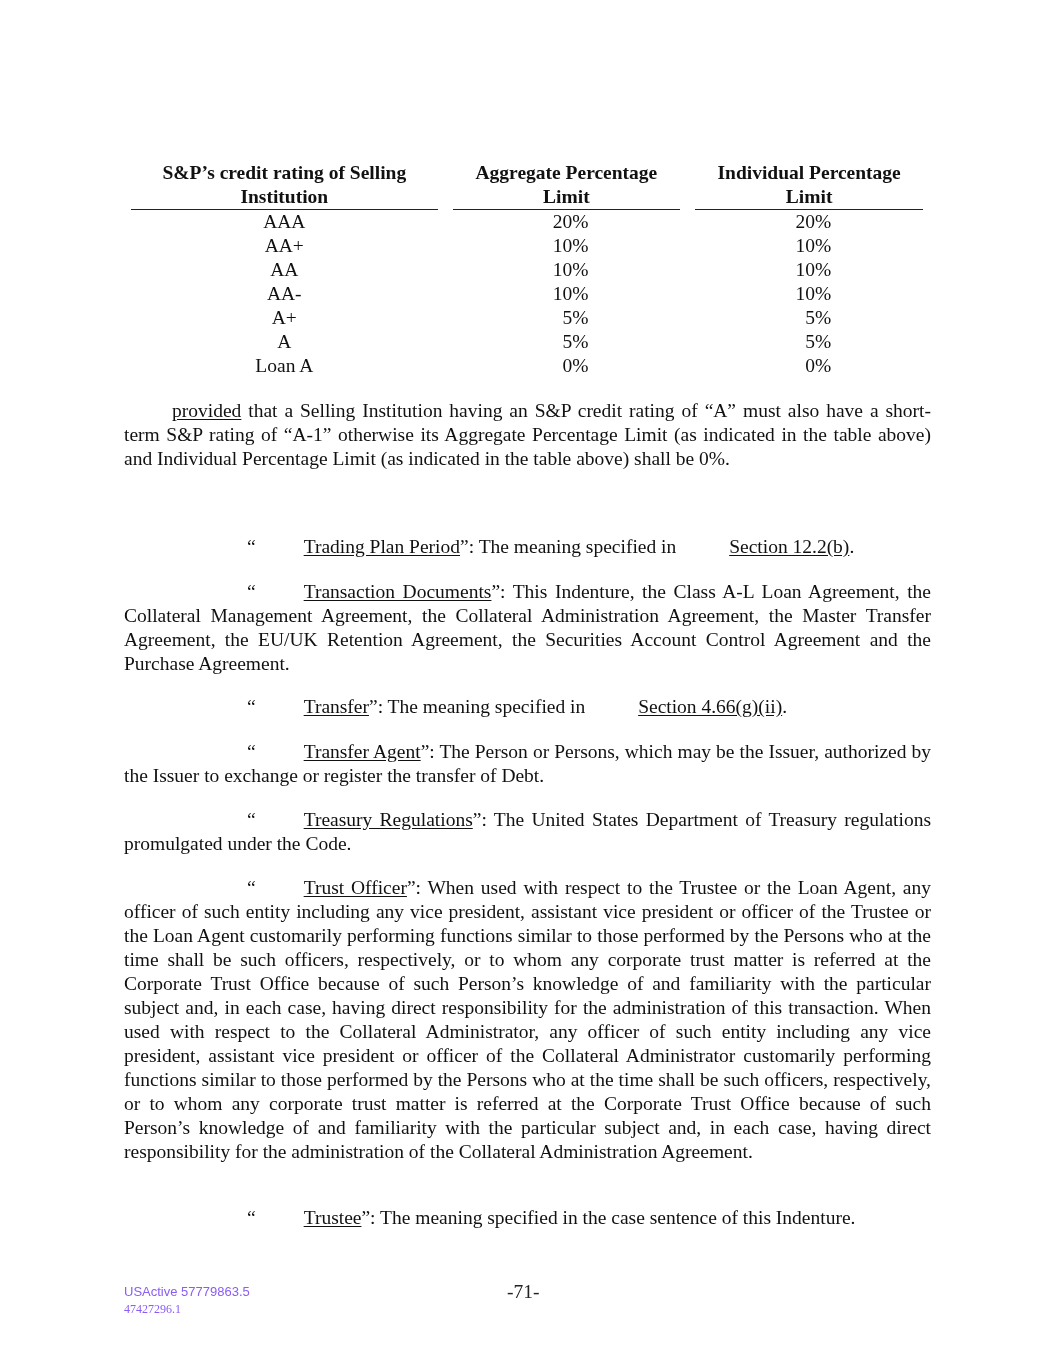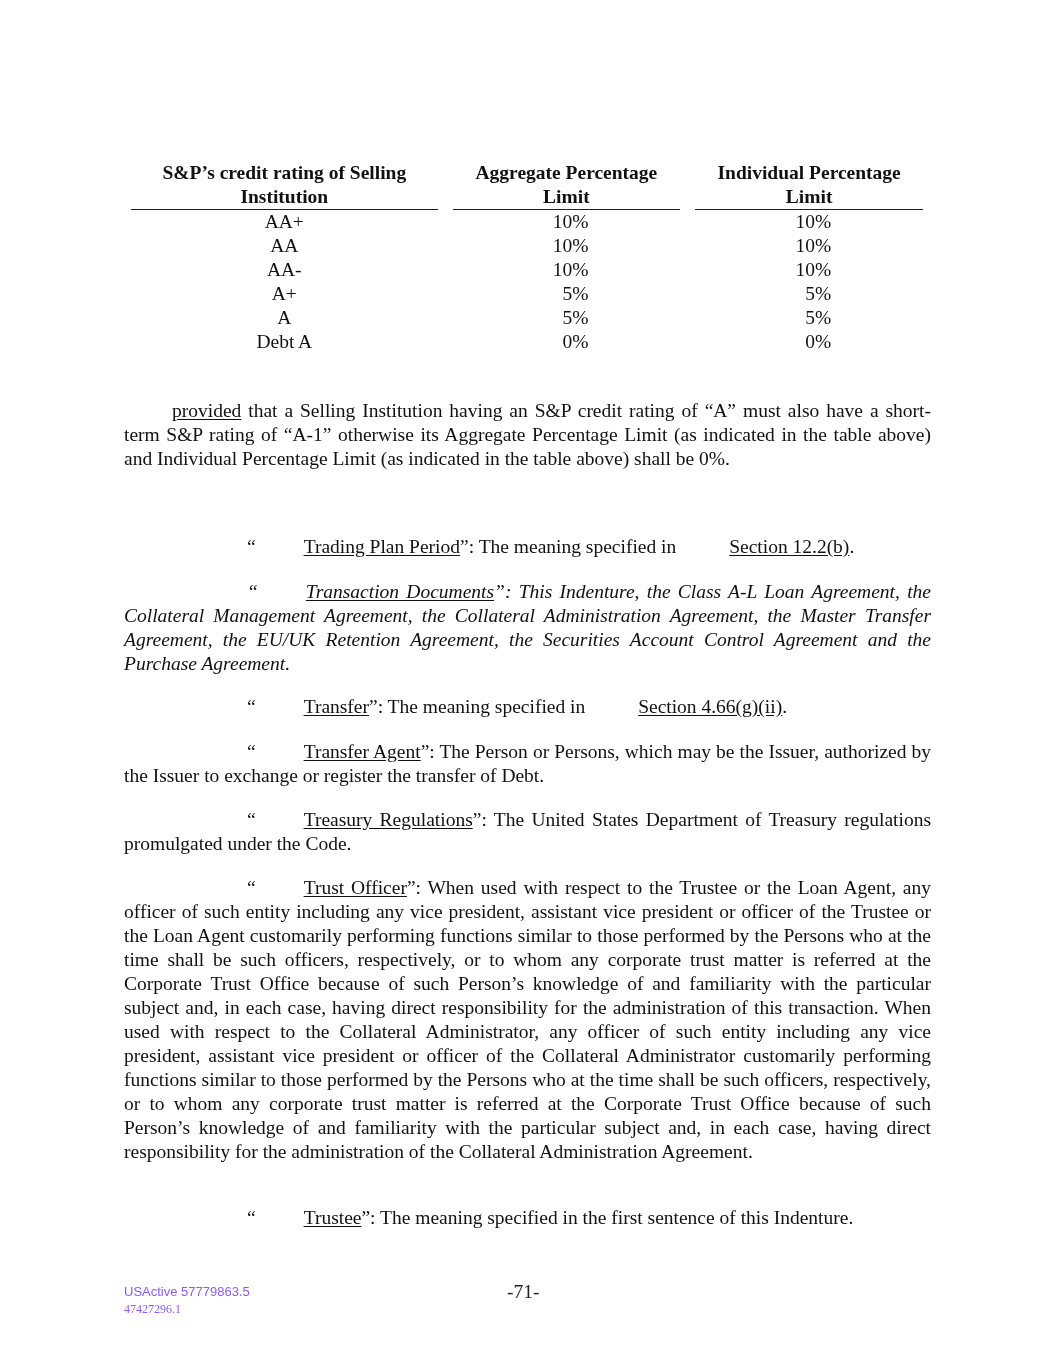--- a/index.html
+++ b/index.html
@@ -71,20 +71,27 @@
         </th>
         <th class="gap"></th>
         <th class="c3">
           <span>Individual Percentage</span><br>
           <span>Limit</span>
         </th>
       </tr>
     </thead>
     <tbody>
       <tr>
+        <td>AAA</td>
+          <td class="gap"></td>
+        <td class="pct"><span class="pct-inner">20%</span></td>
+          <td class="gap"></td>
+        <td class="pct"><span class="pct-inner">20%</span></td>
+      </tr>
+      <tr>
         <td>AA+</td>
           <td class="gap"></td>
         <td class="pct"><span class="pct-inner">10%</span></td>
           <td class="gap"></td>
         <td class="pct"><span class="pct-inner">10%</span></td>
       </tr>
       <tr>
         <td>AA</td>
           <td class="gap"></td>
         <td class="pct"><span class="pct-inner">10%</span></td>
@@ -106,45 +113,45 @@
         <td class="pct"><span class="pct-inner">5%</span></td>
       </tr>
       <tr>
         <td>A</td>
           <td class="gap"></td>
         <td class="pct"><span class="pct-inner">5%</span></td>
           <td class="gap"></td>
         <td class="pct"><span class="pct-inner">5%</span></td>
       </tr>
       <tr>
-        <td>Debt A</td>
+        <td>Loan A</td>
           <td class="gap"></td>
         <td class="pct"><span class="pct-inner">0%</span></td>
           <td class="gap"></td>
         <td class="pct"><span class="pct-inner">0%</span></td>
       </tr>
     </tbody>
   </table>
 
   <p class="para" style="top:383px;"><span class="u">provided</span><span> that a Selling Institution having an S&amp;P credit rating of “A” must also have a short-term S&amp;P rating of “A-1” otherwise its Aggregate Percentage Limit (as indicated in the table above) and Individual Percentage Limit (as indicated in the table above) shall be 0%.</span></p>
 
 
   <p class="para indent" style="top:519px;"><span>“</span><span class="u">Trading Plan Period</span><span>”</span><span>:  The meaning specified in </span><span class="u">Section 12.2(b)</span><span>.</span></p>
 
-  <p class="para indent" style="top:564px;font-style:italic;"><span>“</span><span class="u">Transaction Documents</span><span>”</span><span>:  This Indenture, the Class A-L Loan Agreement, the Collateral Management Agreement, the Collateral Administration Agreement, the Master Transfer Agreement, the EU/UK Retention Agreement, the Securities Account Control Agreement and the Purchase Agreement.</span></p>
+  <p class="para indent" style="top:564px;"><span>“</span><span class="u">Transaction Documents</span><span>”</span><span>:  This Indenture, the Class A-L Loan Agreement, the Collateral Management Agreement, the Collateral Administration Agreement, the Master Transfer Agreement, the EU/UK Retention Agreement, the Securities Account Control Agreement and the Purchase Agreement.</span></p>
 
   <p class="para indent" style="top:679px;"><span>“</span><span class="u">Transfer</span><span>”</span><span>:  The meaning specified in </span><span class="u">Section 4.66(g)(ii)</span><span>.</span></p>
 
   <p class="para indent" style="top:724px;"><span>“</span><span class="u">Transfer Agent</span><span>”</span><span>:  The Person or Persons, which may be the Issuer, authorized by the Issuer to exchange or register the transfer of Debt.</span></p>
 
   <p class="para indent" style="top:792px;"><span>“</span><span class="u">Treasury Regulations</span><span>”</span><span>:  The United States Department of Treasury regulations promulgated under the Code.</span></p>
 
   <p class="para indent" style="top:860px;"><span>“</span><span class="u">Trust Officer</span><span>”</span><span>:  When used with respect to the Trustee or the Loan Agent, any officer of such entity including any vice president, assistant vice president or officer of the Trustee or the Loan Agent customarily performing functions similar to those performed by the Persons who at the time shall be such officers, respectively, or to whom any corporate trust matter is referred at the Corporate Trust Office because of such Person’s knowledge of and familiarity with the particular subject and, in each case, having direct responsibility for the administration of this transaction.  When used with respect to the Collateral Administrator, any officer of such entity including any vice president, assistant vice president or officer of the Collateral Administrator customarily performing functions similar to those performed by the Persons who at the time shall be such officers, respectively, or to whom any corporate trust matter is referred at the Corporate Trust Office because of such Person’s knowledge of and familiarity with the particular subject and, in each case, having direct responsibility for the administration of the Collateral Administration Agreement.</span></p>
 
-  <p class="para indent" style="top:1190px;"><span>“</span><span class="u">Trustee</span><span>”</span><span>:  The meaning specified in the first sentence of this Indenture.</span></p>
+  <p class="para indent" style="top:1190px;"><span>“</span><span class="u">Trustee</span><span>”</span><span>:  The meaning specified in the case sentence of this Indenture.</span></p>
 
   <div class="footer-left">
     <span>USActive 57779863.5</span>
     <span class="sub">47427296.1</span>
   </div>
   <div class="page-number">-71-</div>
 
 </div>
 
 </body></html>

